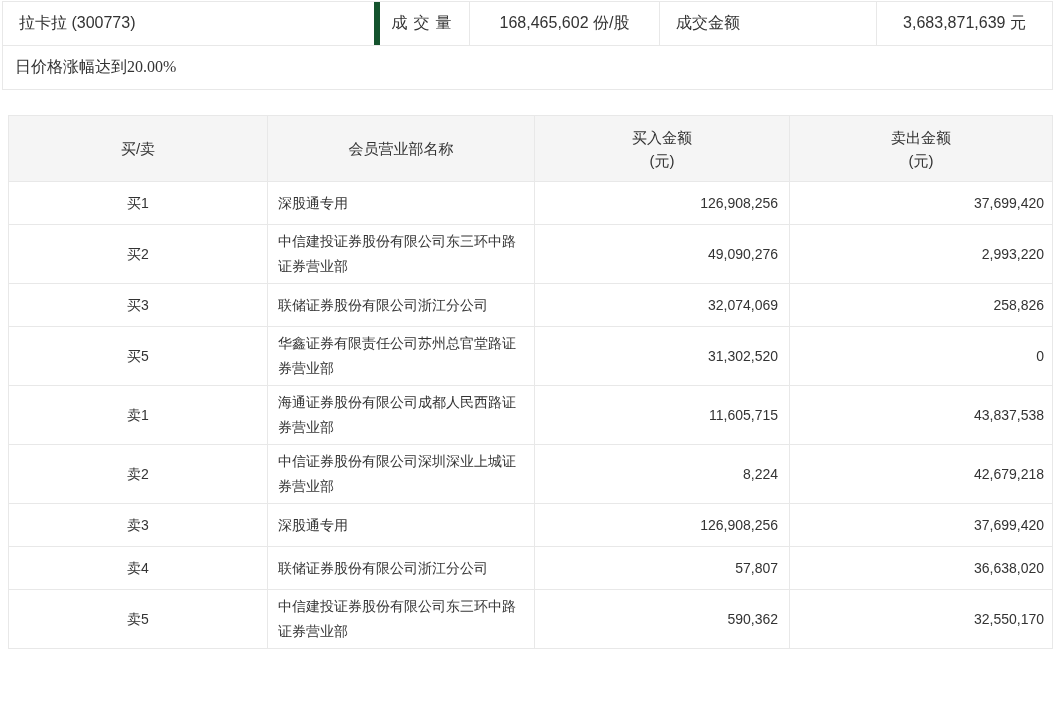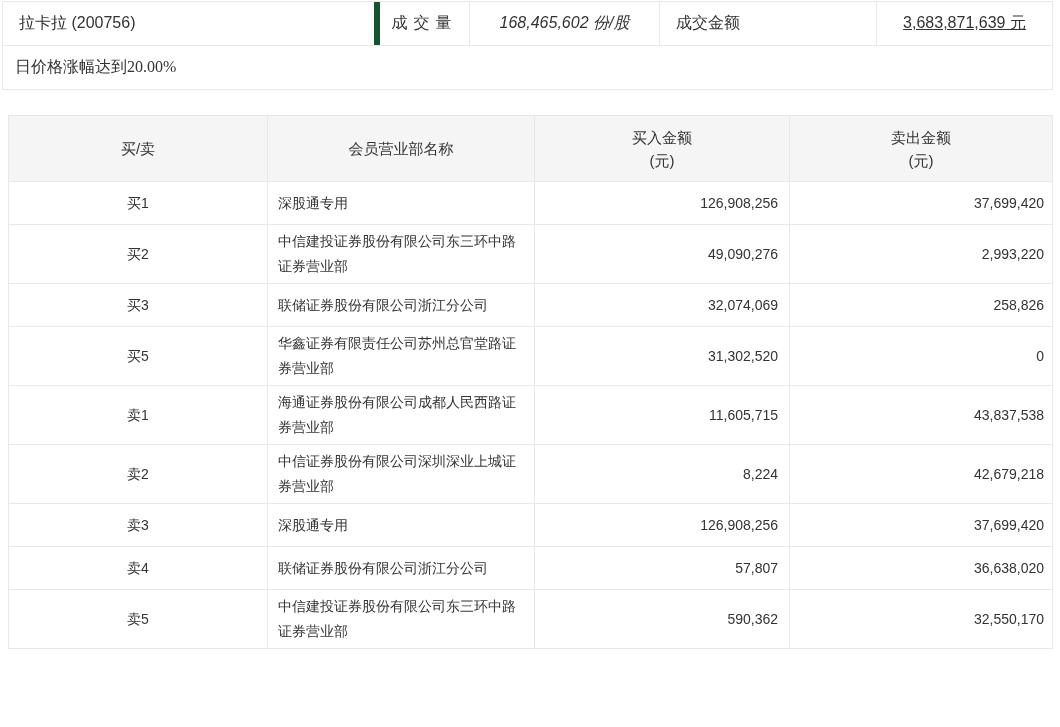--- a/index.html
+++ b/index.html
@@ -29,23 +29,23 @@
     box-sizing: border-box;
     height: 100%;
     display: flex;
     align-items: center;
     font-size: 16px;
     white-space: nowrap;
     overflow: hidden;
   }
   .cell-stock   { width: 371px; padding-left: 16px; }
   .cell-vlabel  { width: 95px;  border-left: 6px solid #14532d; justify-content: center; letter-spacing: 6px; padding-left: 0; }
-  .cell-vvalue  { width: 190px; border-left: 1px solid #e8e8e8; justify-content: center; font-style: italic; }
+  .cell-vvalue  { width: 190px; border-left: 1px solid #e8e8e8; justify-content: center; }
   .cell-tlabel  { width: 217px; border-left: 1px solid #e8e8e8; padding-left: 16px; }
-  .cell-tvalue  { flex: 1;      border-left: 1px solid #e8e8e8; justify-content: center; text-decoration: underline; }
+  .cell-tvalue  { flex: 1;      border-left: 1px solid #e8e8e8; justify-content: center; }
   .topbar-row2 {
     height: 43px;
     display: flex;
     align-items: center;
     padding-left: 12px;
     font-size: 16px;
     font-family: Liberation Serif, serif;
   }
 
   
@@ -97,21 +97,21 @@
   .td.c1 { justify-content: center; }
   .td.c2 { padding-left: 10px; padding-right: 12px; }
   .td.c3 { justify-content: flex-end; padding-right: 11px; }
   .td.c4 { justify-content: flex-end; padding-right: 8px; }
 </style>
 </head>
 <body>
 
 <div class="topbar">
   <div class="topbar-row1">
-    <div class="cell cell-stock">拉卡拉 (200756)</div>
+    <div class="cell cell-stock">拉卡拉 (300773)</div>
     <div class="cell cell-vlabel">成交量</div>
     <div class="cell cell-vvalue">168,465,602 份/股</div>
     <div class="cell cell-tlabel">成交金额</div>
     <div class="cell cell-tvalue">3,683,871,639 元</div>
   </div>
   <div class="topbar-row2">
     <span>日价格涨幅达到20.00%</span>
   </div>
 </div>
 

